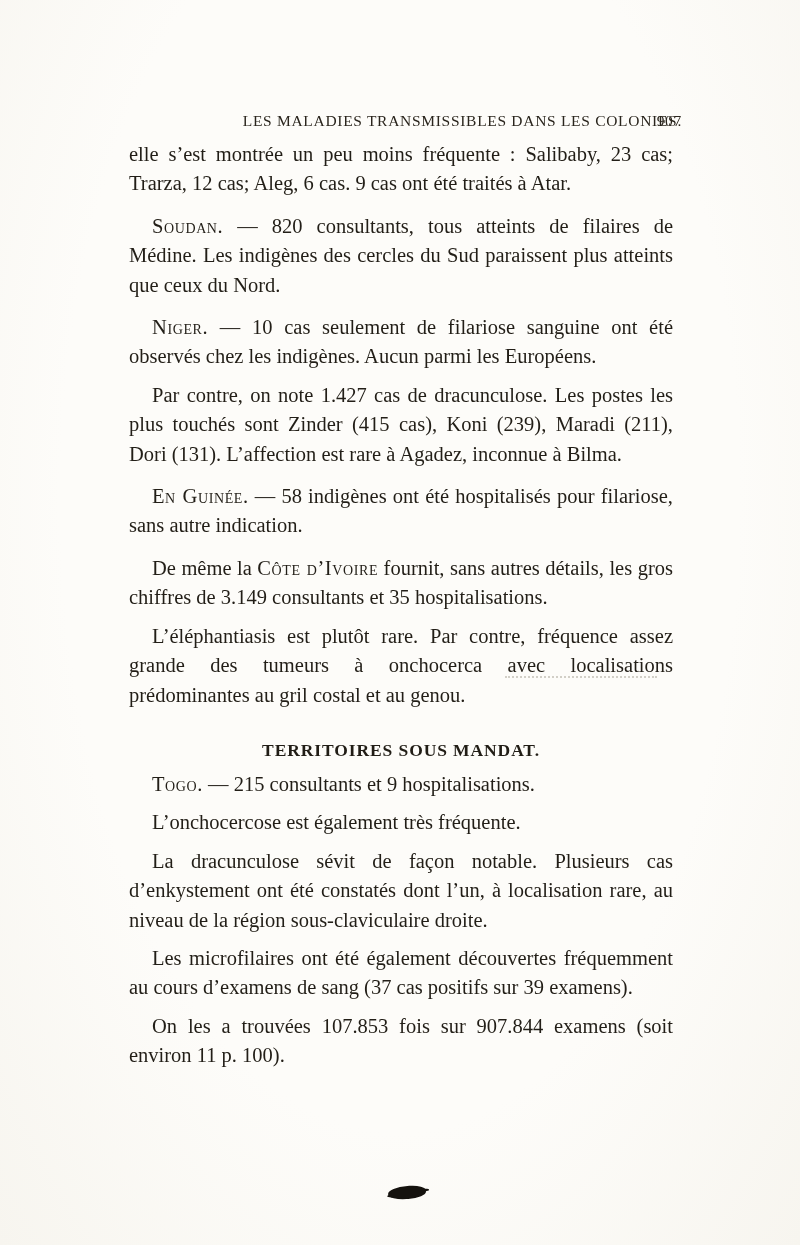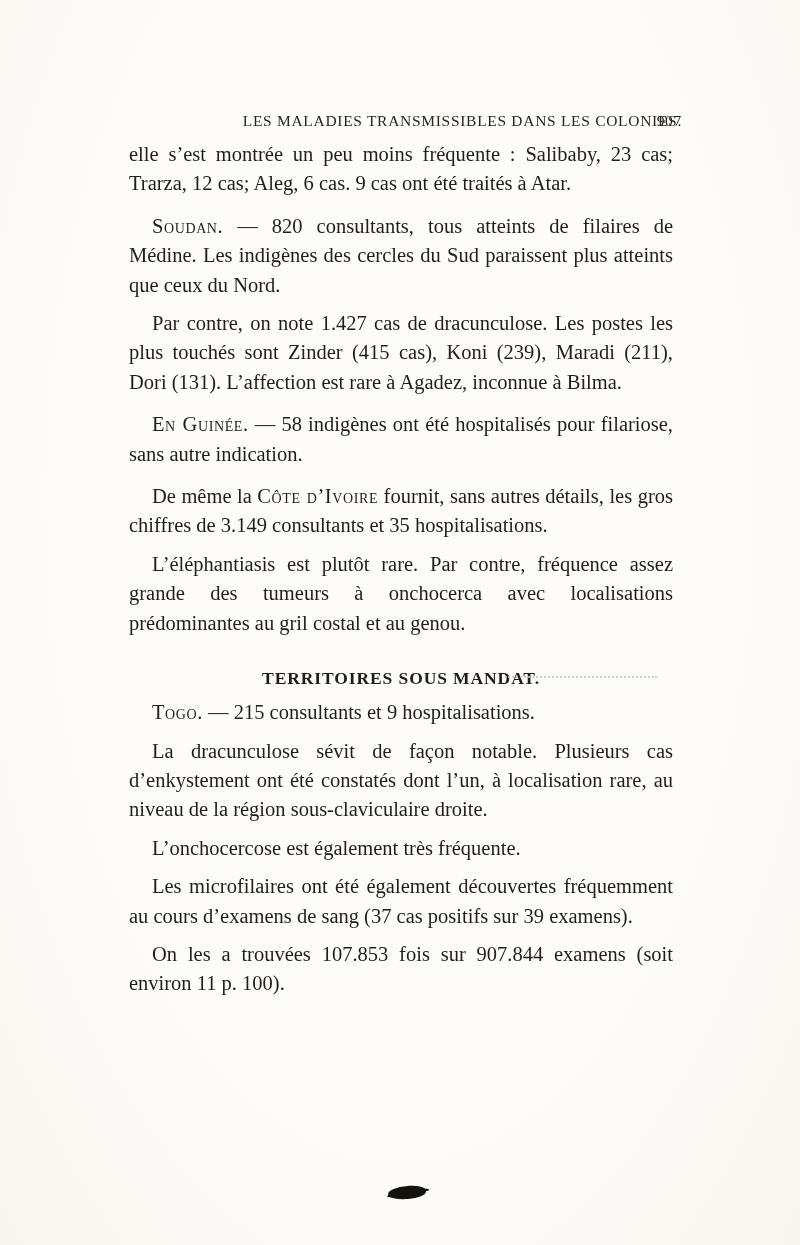--- a/index.html
+++ b/index.html
@@ -89,36 +89,37 @@
 
     <div class="running-head">
       <span>LES MALADIES TRANSMISSIBLES DANS LES COLONIES.</span>
       <span class="folio">907</span>
     </div>
 
     <p class="para"><span>elle s’est montrée un peu moins fréquente : Salibaby, 23 cas; Trarza, 12 cas; Aleg, 6 cas. 9 cas ont été traités à Atar.</span></p>
 
     <p class="para indent gap"><span class="sc">Soudan.</span><span> — 820 consultants, tous atteints de filaires de Médine. Les indigènes des cercles du Sud paraissent plus atteints que ceux du Nord.</span></p>
 
+    <p class="para indent gap"><span class="sc">Niger.</span><span> — 10 cas seulement de filariose sanguine ont été observés chez les indigènes. Aucun parmi les Européens.</span></p>
 
     <p class="para indent"><span>Par contre, on note 1.427 cas de dracunculose. Les postes les plus touchés sont Zinder (415 cas), Koni (239), Maradi (211), Dori (131). L’affection est rare à Agadez, inconnue à Bilma.</span></p>
 
     <p class="para indent gap"><span class="sc">En Guinée.</span><span> — 58 indigènes ont été hospitalisés pour filariose, sans autre indication.</span></p>
 
     <p class="para indent gap"><span>De même la </span><span class="sc">Côte d’Ivoire</span><span> fournit, sans autres détails, les gros chiffres de 3.149 consultants et 35 hospitalisations.</span></p>
 
     <p class="para indent"><span>L’éléphantiasis est plutôt rare. Par contre, fréquence assez grande des tumeurs à onchocerca avec localisations prédominantes au gril costal et au genou.</span></p>
 
     <h2 class="section">TERRITOIRES SOUS MANDAT.</h2>
 
     <p class="para indent"><span class="sc">Togo.</span><span> — 215 consultants et 9 hospitalisations.</span></p>
 
+    <p class="para indent"><span>L’onchocercose est également très fréquente.</span></p>
+
     <p class="para indent"><span>La dracunculose sévit de façon notable. Plusieurs cas d’enkystement ont été constatés dont l’un, à localisation rare, au niveau de la région sous-claviculaire droite.</span></p>
-
-    <p class="para indent"><span>L’onchocercose est également très fréquente.</span></p>
 
     <p class="para indent"><span>Les microfilaires ont été également découvertes fréquemment au cours d’examens de sang (37 cas positifs sur 39 examens).</span></p>
 
 
     <p class="para indent"><span>On les a trouvées 107.853 fois sur 907.844 examens (soit environ 11 p. 100).</span></p>
 
   </div>
 
   <div class="dash-artifact"></div>
   <div class="ink-smudge"></div>

